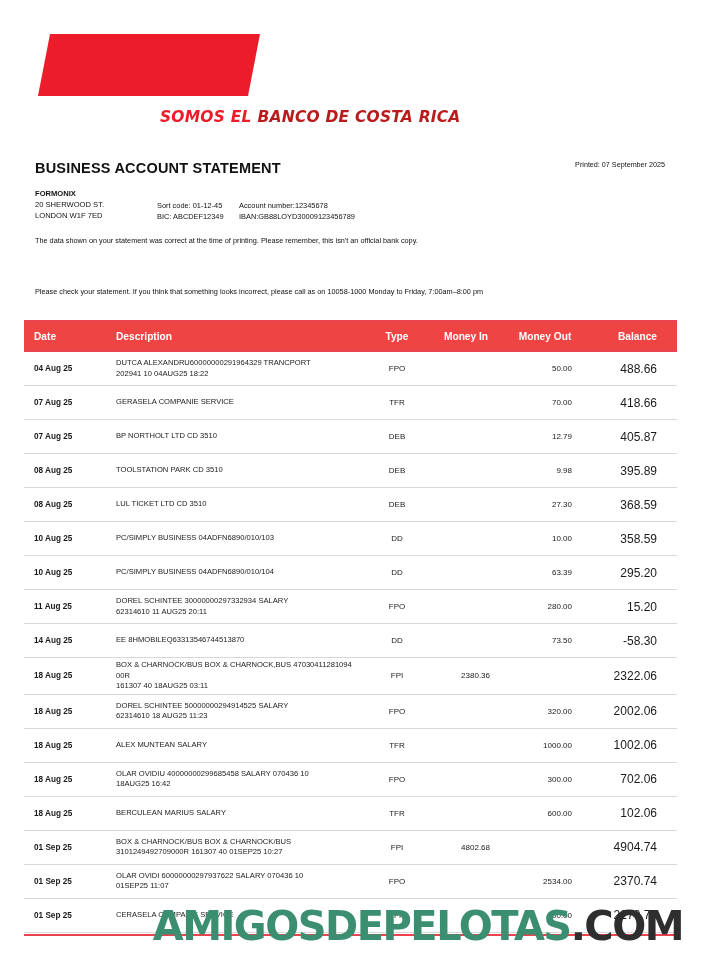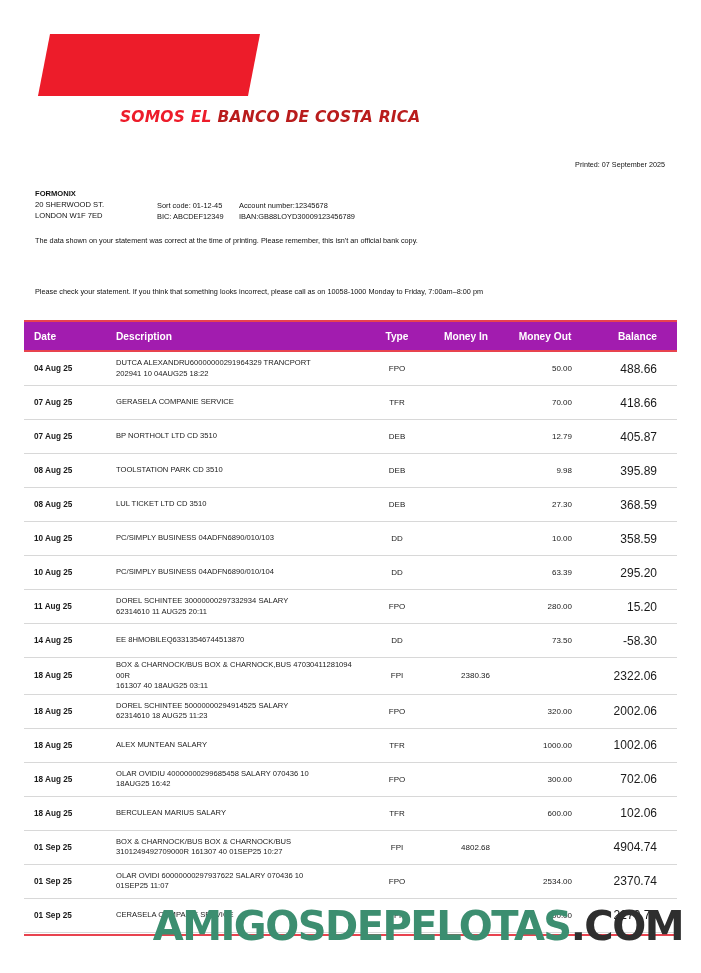--- a/index.html
+++ b/index.html
@@ -60,21 +60,21 @@
     position: absolute;
     left: 76px;
     top: 80px;
     font-family: "DejaVu Sans", sans-serif;
     font-size: 15.5px;
     font-weight: bold;
     font-style: italic;
     letter-spacing: 0.2px;
     white-space: nowrap;
   }
-  .tag-red { color: #ED1C2A; }
+  .tag-red { color: #ED1C2A; margin-left: 40px; }
   .tag-blue { color: #b91c1c; margin-left: 6px; }
 
   
   .doc-title {
     position: absolute;
     left: 35px;
     top: 160px;
     font-size: 14.5px;
     font-weight: bold;
     letter-spacing: 0.2px;
@@ -133,21 +133,21 @@
     top: 320px;
     width: 653px;
   }
   .thead-rule-top {
     height: 2px;
     background: #E8434F;
   }
   .thead {
     display: flex;
     align-items: center;
-    background: #a21caf;
+    background: #ef4444;
     height: 28px;
     color: #ffffff;
     font-size: 10.2px;
     font-weight: bold;
   }
   .thead-rule-bot {
     height: 2px;
     background: #E8434F;
   }
 
@@ -217,20 +217,21 @@
 
   <div class="logo-block">
     <div class="logo-row">
       <div class="logo-paral"></div>
     </div>
     <div class="logo-tagline">
       <span class="tag-red">SOMOS EL</span><span class="tag-blue">BANCO DE COSTA RICA</span>
     </div>
   </div>
 
+  <div class="doc-title">BUSINESS ACCOUNT STATEMENT</div>
   <div class="printed">Printed: 07 September 2025</div>
 
   <div class="addr">
     <div class="name">FORMONIX</div>
     <div>20 SHERWOOD ST.</div>
     <div>LONDON W1F 7ED</div>
   </div>
 
   <div class="acct">
     <div>

